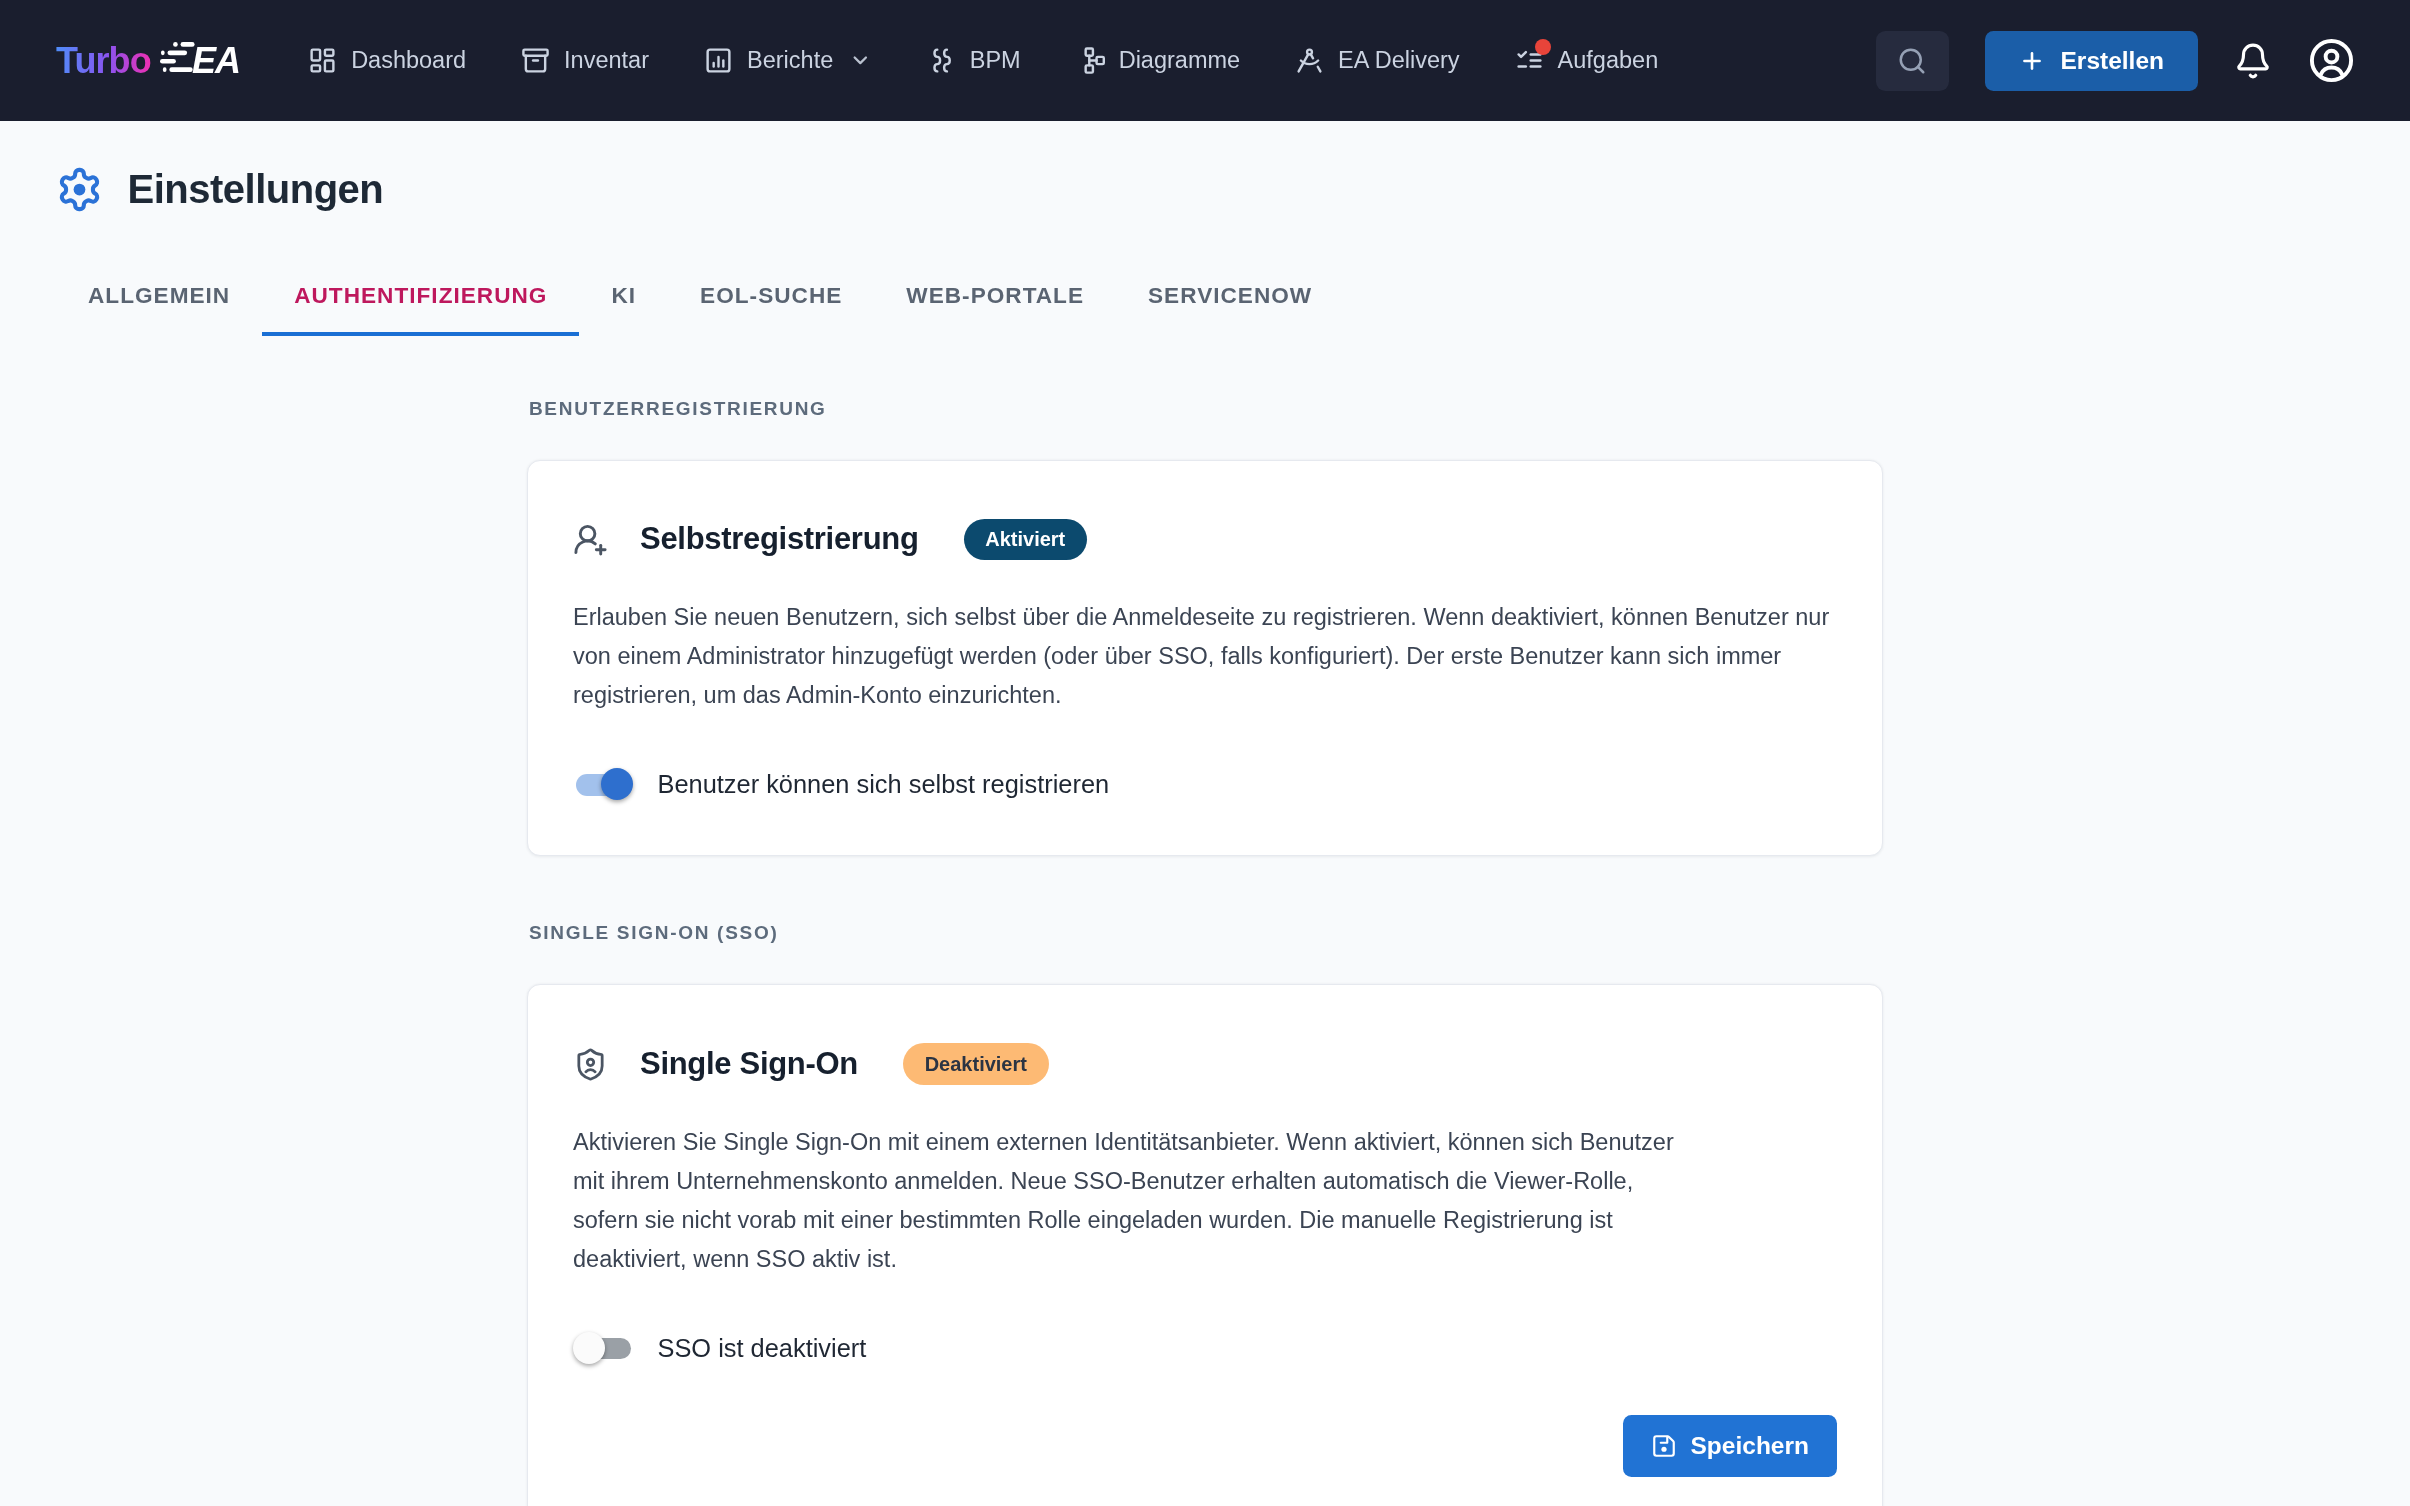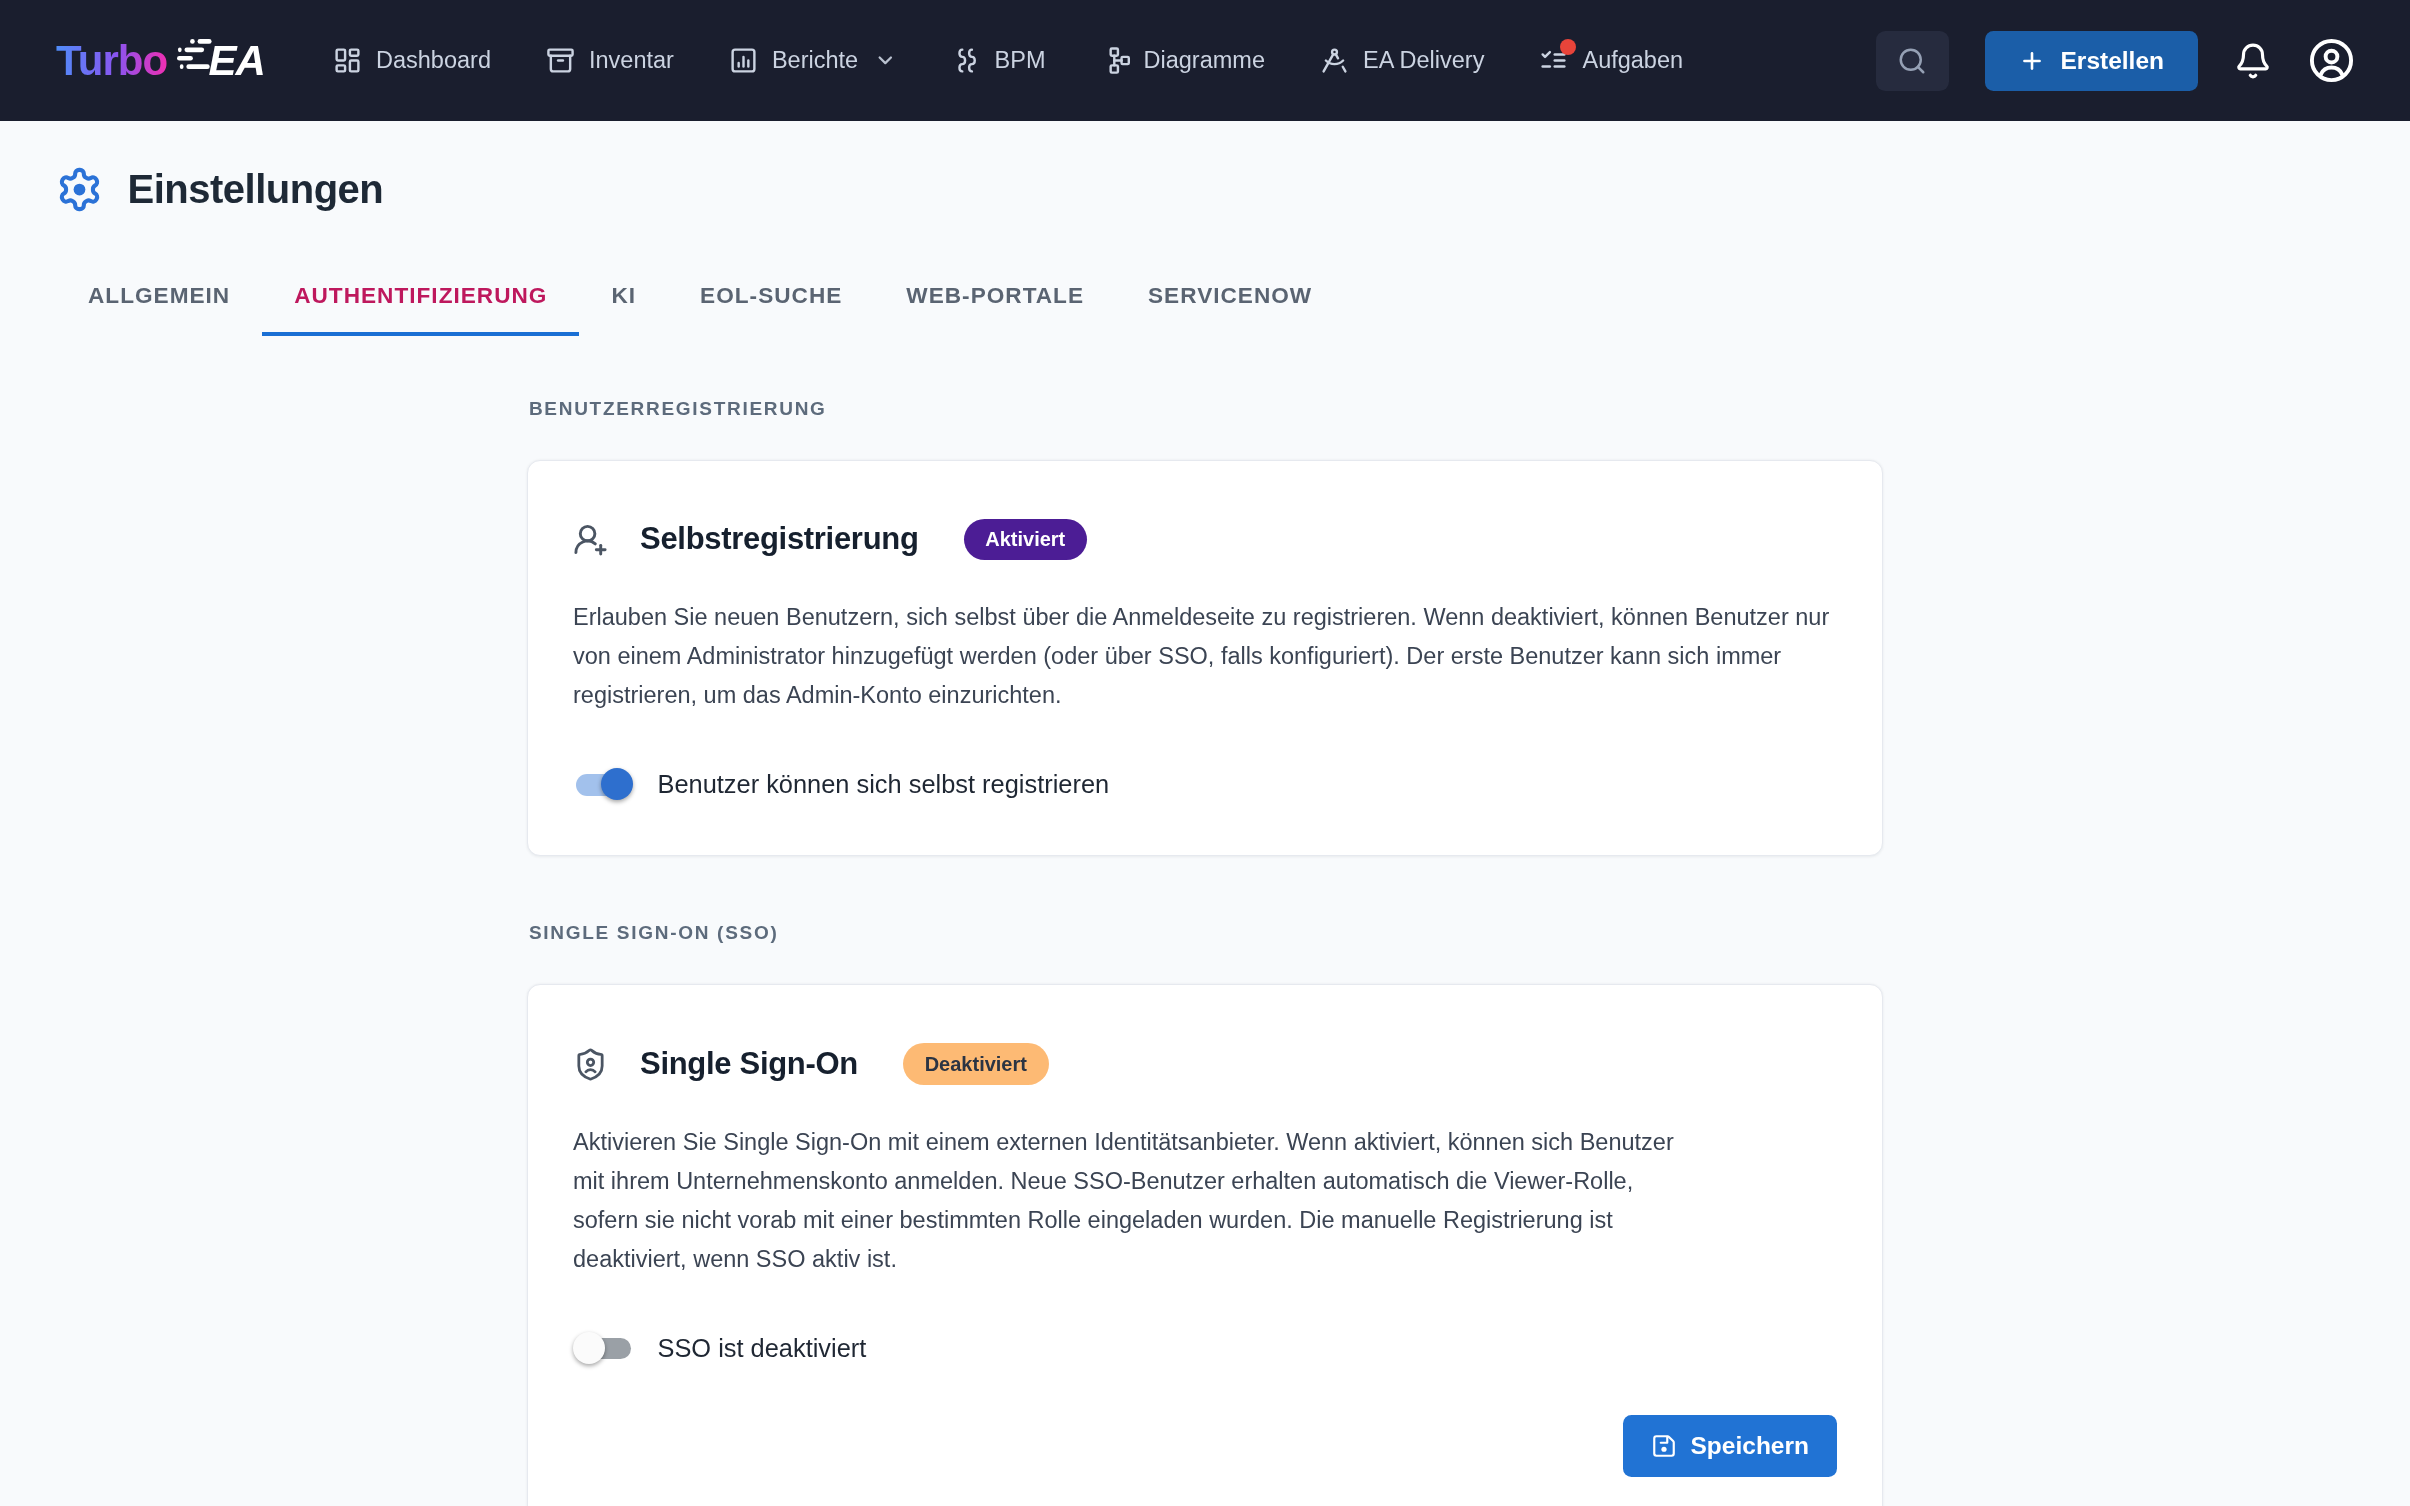--- a/index.html
+++ b/index.html
@@ -11,21 +11,21 @@
     color:#1e2936;
   }
   svg { display:block; }
 
   
   .navbar {
     height:121px; background:#1a1e2e;
     display:flex; align-items:center;
     padding:0 56px;
   }
-  .logo { display:flex; align-items:flex-start; font-size:42px; font-weight:800; letter-spacing:-0.9px; cursor:pointer; }
+  .logo { display:flex; align-items:flex-end; font-size:36px; font-weight:800; letter-spacing:-0.9px; cursor:pointer; }
   .logo-turbo {
     background:linear-gradient(90deg,#4f8df9 0%,#8a54f0 55%,#ef2fb2 100%);
     -webkit-background-clip:text; background-clip:text; color:transparent;
   }
   .logo-lines { margin:0 -11.3px 5.6px 9.4px; }
   .logo-ea { color:#ffffff; font-style:italic; }
 
   .nav-items {
     display:flex; align-items:center; gap:55px;
     margin-left:68px; color:#cbd3e1; font-size:23.5px;
@@ -85,21 +85,21 @@
     padding:58px 45px 53px;
   }
   .card-header { display:flex; align-items:center; gap:32px; }
   .card-icon { color:#4b5563; }
   .card-icon svg { width:35px; height:35px; }
   .card-title { font-size:31px; font-weight:750; color:#16202e; margin:0; letter-spacing:-0.3px; }
   .badge {
     margin-left:13px; font-size:20px; font-weight:600;
     padding:9.4px 21.7px; border-radius:941px; white-space:nowrap;
   }
-  .badge-on  { background:#4c1d95; color:#ffffff; }
+  .badge-on  { background:#0c4a6e; color:#ffffff; }
   .badge-off { background:#fdba74; color:#2b3443; }
 
   .card-desc { margin:38px 0 0; font-size:23.5px; line-height:39px; color:#3b4453; }
   .desc-wide   { max-width:1257px; }
   .desc-narrow { max-width:1102px; }
 
   .toggle-row { display:flex; align-items:center; gap:24.5px; margin-top:51px; }
   .switch { position:relative; width:60px; height:36px; cursor:pointer; flex:none; }
   .switch .track { position:absolute; left:2.8px; top:7.5px; width:55px; height:21.7px; border-radius:11.3px; }
   .switch .knob  { position:absolute; top:1.9px; width:32px; height:32px; border-radius:50%;

